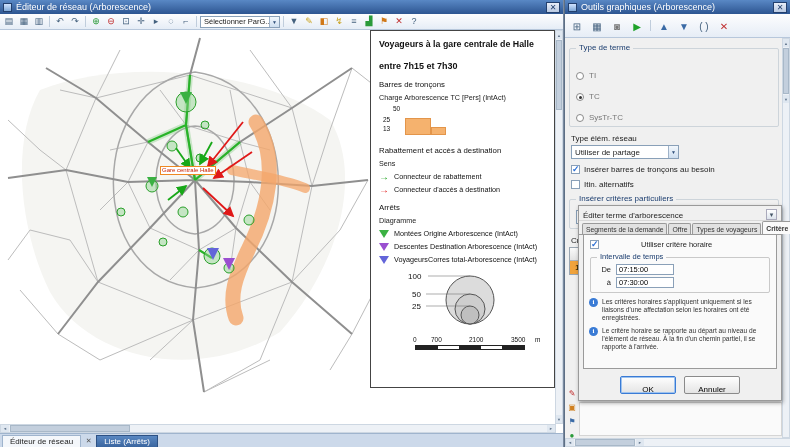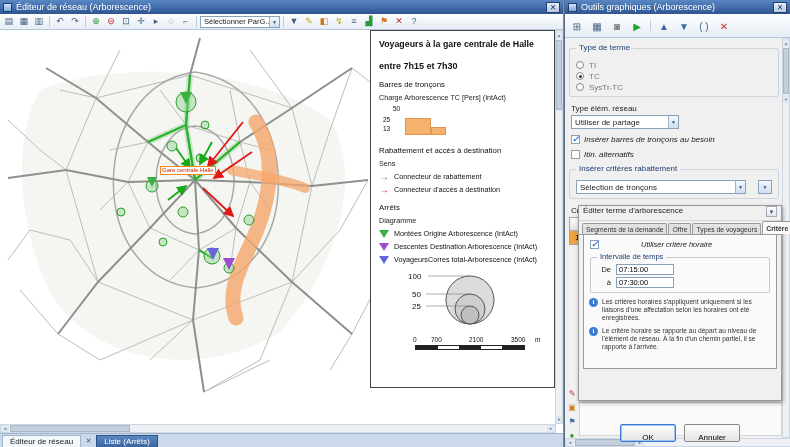--- a/index.html
+++ b/index.html
@@ -82,26 +82,26 @@
   #rightwin{position:absolute;left:564px;top:0;width:226px;height:447px;background:#f0f0f0;border-left:1px solid #5d6f85;}
   #rtoolbar{position:absolute;top:14px;left:0;right:0;height:24px;
     background:linear-gradient(#fdfdfe,#e6edf6);border-bottom:1px solid #b7c7db;
     display:flex;align-items:center;gap:2px;padding:0 3px;}
   .rtbi{width:18px;height:18px;font-size:10px;line-height:18px;text-align:center;color:#44617e;
     border:1px solid transparent;border-radius:2px;flex:0 0 auto;}
   .rtbi.run{color:#1fa32a;} .rtbi.clear{color:#c03030;} .rtbi.cam{color:#777;} .rtbi.updn{color:#3a6aa5;}
   #rcontent{position:absolute;top:38px;left:2px;right:9px;bottom:10px;font-size:8px;color:#222;}
   .groupbox{position:relative;border:1px solid #cdd4da;border-radius:2px;margin:10px 2px 0 2px;padding:10px 6px 4px 6px;}
   .gb-label{position:absolute;top:-6px;left:6px;background:#f0f0f0;padding:0 3px;font-size:8px;color:#1a3c6e;}
-  .radio-row{display:flex;align-items:flex-start;margin-top:2px;color:#777;}
+  .radio-row{display:flex;align-items:center;margin-top:12px;color:#777;}
   .radio{width:8px;height:8px;border:1px solid #8a8a8a;border-radius:50%;background:#fff;margin-right:5px;position:relative;flex:0 0 auto;}
   .radio.on::after{content:"";position:absolute;left:2px;top:2px;width:3px;height:3px;border-radius:50%;background:#333;}
   .plain-label{margin:7px 2px 2px 4px;}
   .w105{width:108px;margin-left:4px;height:14px;font-size:8px;}
-  .cb-row{display:flex;align-items:flex-start;margin:6px 2px 0 4px;gap:4px;font-style:italic;}
+  .cb-row{display:flex;align-items:flex-start;margin:6px 2px 0 4px;gap:4px;}
   .cb{width:9px;height:9px;border:1px solid #8aa0b8;background:#fff;flex:0 0 auto;position:relative;margin-top:0px;}
   .cb.checked::after{content:"✓";position:absolute;left:0px;top:-2px;font-size:9px;color:#2a6fd6;font-weight:bold;}
   .crit-inner{display:flex;gap:12px;align-items:center;}
   .crit-inner .combo{flex:1;height:14px;font-size:8px;}
   .mini-btn{width:14px;height:14px;border:1px solid #89a0b8;background:linear-gradient(#f2f7fc,#cfdff0);
     display:flex;align-items:center;justify-content:center;padding:0;}
   .mini-btn::after{content:"▼";font-size:5px;color:#30507a;}
   .tbl{border:1px solid #9aa6b2;background:#fff;margin:2px 2px 0 2px;}
   .tr{display:flex;height:13px;align-items:stretch;}
   .tr.hdr .td{background:linear-gradient(#fafafa,#e3e3e3);border-bottom:1px solid #aab4c0;font-size:8px;
@@ -116,21 +116,21 @@
   #white-bottom{position:absolute;left:14px;right:8px;top:402px;height:34px;background:#fafafa;border:1px solid #d5d5d5;}
   #orange-cell{position:absolute;right:10px;top:390px;width:12px;height:11px;background:#f0a33c;border:1px solid #c07818;}
   #rv-scroll{top:38px;right:0;width:8px;height:400px;flex-direction:column;}
   #rv-scroll .sb-thumb{height:46px;margin:1px 0;}
   #rh-scroll{top:438px;left:0;width:226px;height:9px;flex-direction:row;}
   #rh-scroll .sb-thumb{width:60px;margin:0 1px;}
 
   
   #dialog{position:absolute;left:578px;top:205px;width:204px;height:196px;background:#f0f0f0;
     border:1px solid #9a9a9a;box-shadow:1px 2px 4px rgba(0,0,0,.35);z-index:30;font-size:8px;color:#222;}
-  .dlg-title{height:15px;display:flex;align-items:flex-start;padding:0 4px;border-bottom:1px solid #d8d8d8;font-size:8px;}
+  .dlg-title{height:15px;display:flex;align-items:flex-end;padding:0 4px;border-bottom:1px solid #d8d8d8;font-size:8px;}
   .dlg-min{margin-left:auto;width:11px;height:11px;border:1px solid #aab;background:linear-gradient(#fff,#dde4ec);
     text-align:center;line-height:9px;color:#456;}
   .dlg-min::after{content:"▾";font-size:7px;}
   .dlg-tabs{display:flex;align-items:flex-end;padding:2px 3px 0 3px;gap:1px;border-bottom:1px solid #9a9a9a;height:14px;}
   .dtab{padding:1px 3px;background:#e2e2e2;border:1px solid #9a9a9a;border-bottom:none;
     border-radius:2px 2px 0 0;font-size:6.8px;white-space:nowrap;color:#333;height:11px;line-height:9px;}
   .dtab.active{background:#fafafa;height:13px;line-height:11px;font-weight:bold;}
   .dlg-body{margin:0 4px;background:#fafafa;border:1px solid #9a9a9a;border-top:none;height:134px;padding:4px 5px;position:relative;}
   .dlg-body .cb-row{margin:1px 0 0 1px;font-size:7.5px;gap:42px;}
   .dlg-int{margin:8px 1px 0 1px;padding:4px 6px 4px 6px;border:1px solid #c9c9c9;}
@@ -138,21 +138,21 @@
   .time-row{display:flex;align-items:center;gap:5px;margin-top:2px;}
   .tlbl{width:14px;text-align:right;font-size:7.5px;}
   .time-input{width:58px;height:11px;border:1px solid #8aa0b8;background:#fff;font-size:7.5px;
     font-family:"Liberation Sans",sans-serif;padding:0 2px;}
   .info-row{display:flex;gap:4px;margin-top:5px;align-items:flex-start;}
   .info-icon{flex:0 0 9px;width:9px;height:9px;border-radius:50%;background:#3a7bd5;color:#fff;
     font-size:7px;line-height:9px;text-align:center;font-weight:bold;font-family:"Liberation Serif",serif;}
   .info-text{font-size:6.6px;line-height:8px;color:#333;}
   .dlg-buttons{display:flex;justify-content:center;gap:8px;margin-top:7px;}
   .btn{width:56px;height:16px;background:linear-gradient(#fefefe,#e4e4e4);border:1px solid #8a8a8a;
-    border-radius:2px;font-size:8px;font-family:"Liberation Sans",sans-serif;padding:8px;margin-top:48px;}
+    border-radius:2px;font-size:8px;font-family:"Liberation Sans",sans-serif;padding:8px;}
   .btn.default{border:1px solid #3a7bd5;box-shadow:0 0 0 1px #9ec3ef inset;}
 </style>
 </head>
 <body>
 
 <div id="leftwin">
   <div class="titlebar">
     <span class="appicon"></span>
     <span class="ttext">Éditeur de réseau (Arborescence)</span>
     <span class="close-btn"></span>
@@ -376,21 +376,21 @@
     <div class="cb-row">
       <span class="cb checked"></span>
       <span>Insérer barres de tronçons au besoin</span>
     </div>
     <div class="cb-row">
       <span class="cb"></span>
       <span>Itin. alternatifs</span>
     </div>
 
     <div class="groupbox">
-      <span class="gb-label">Insérer critères rabattement</span>
+      <span class="gb-label">Insérer critères particuliers</span>
       <div class="crit-inner">
         <div class="combo">
           <span class="cval">Sélection de tronçons</span>
           <span class="combo-btn"></span>
         </div>
         <button class="mini-btn"></button>
       </div>
     </div>
 
     <div class="plain-label">Critères sélectionnés:</div>

